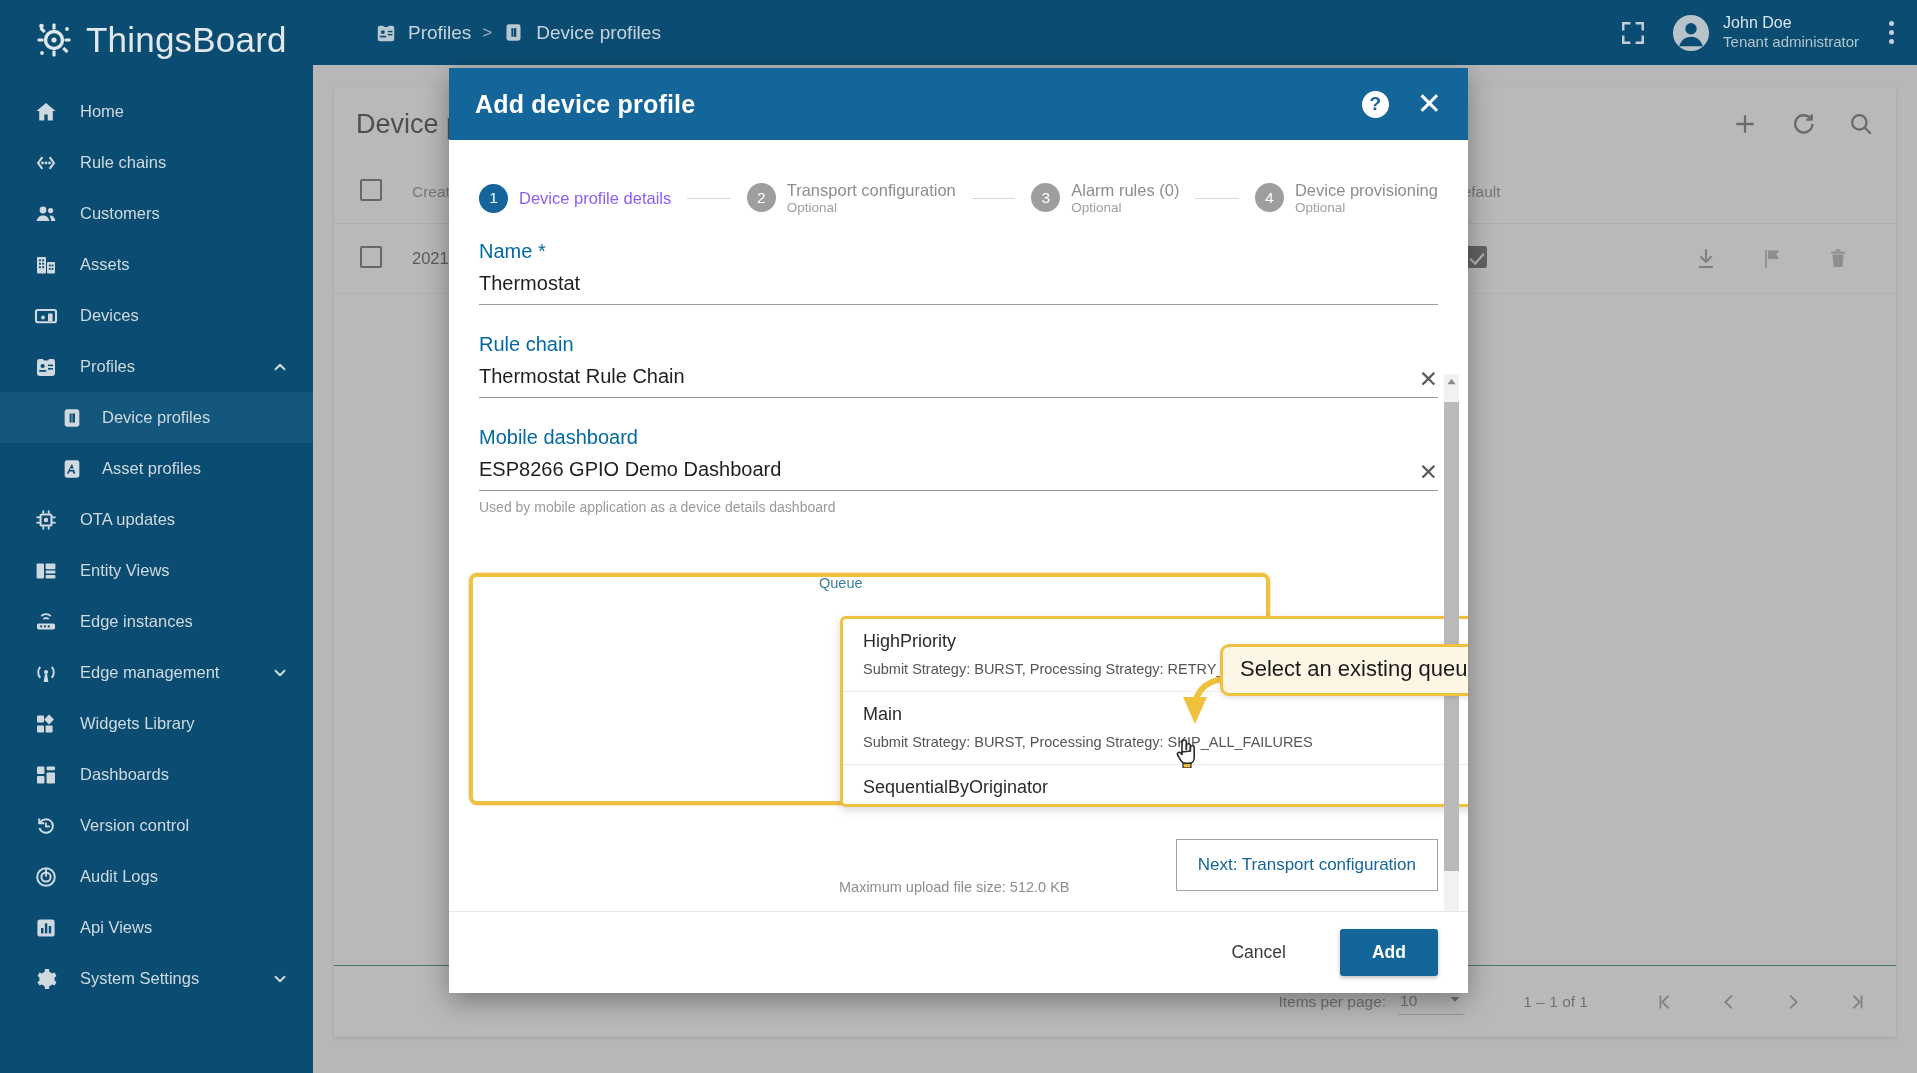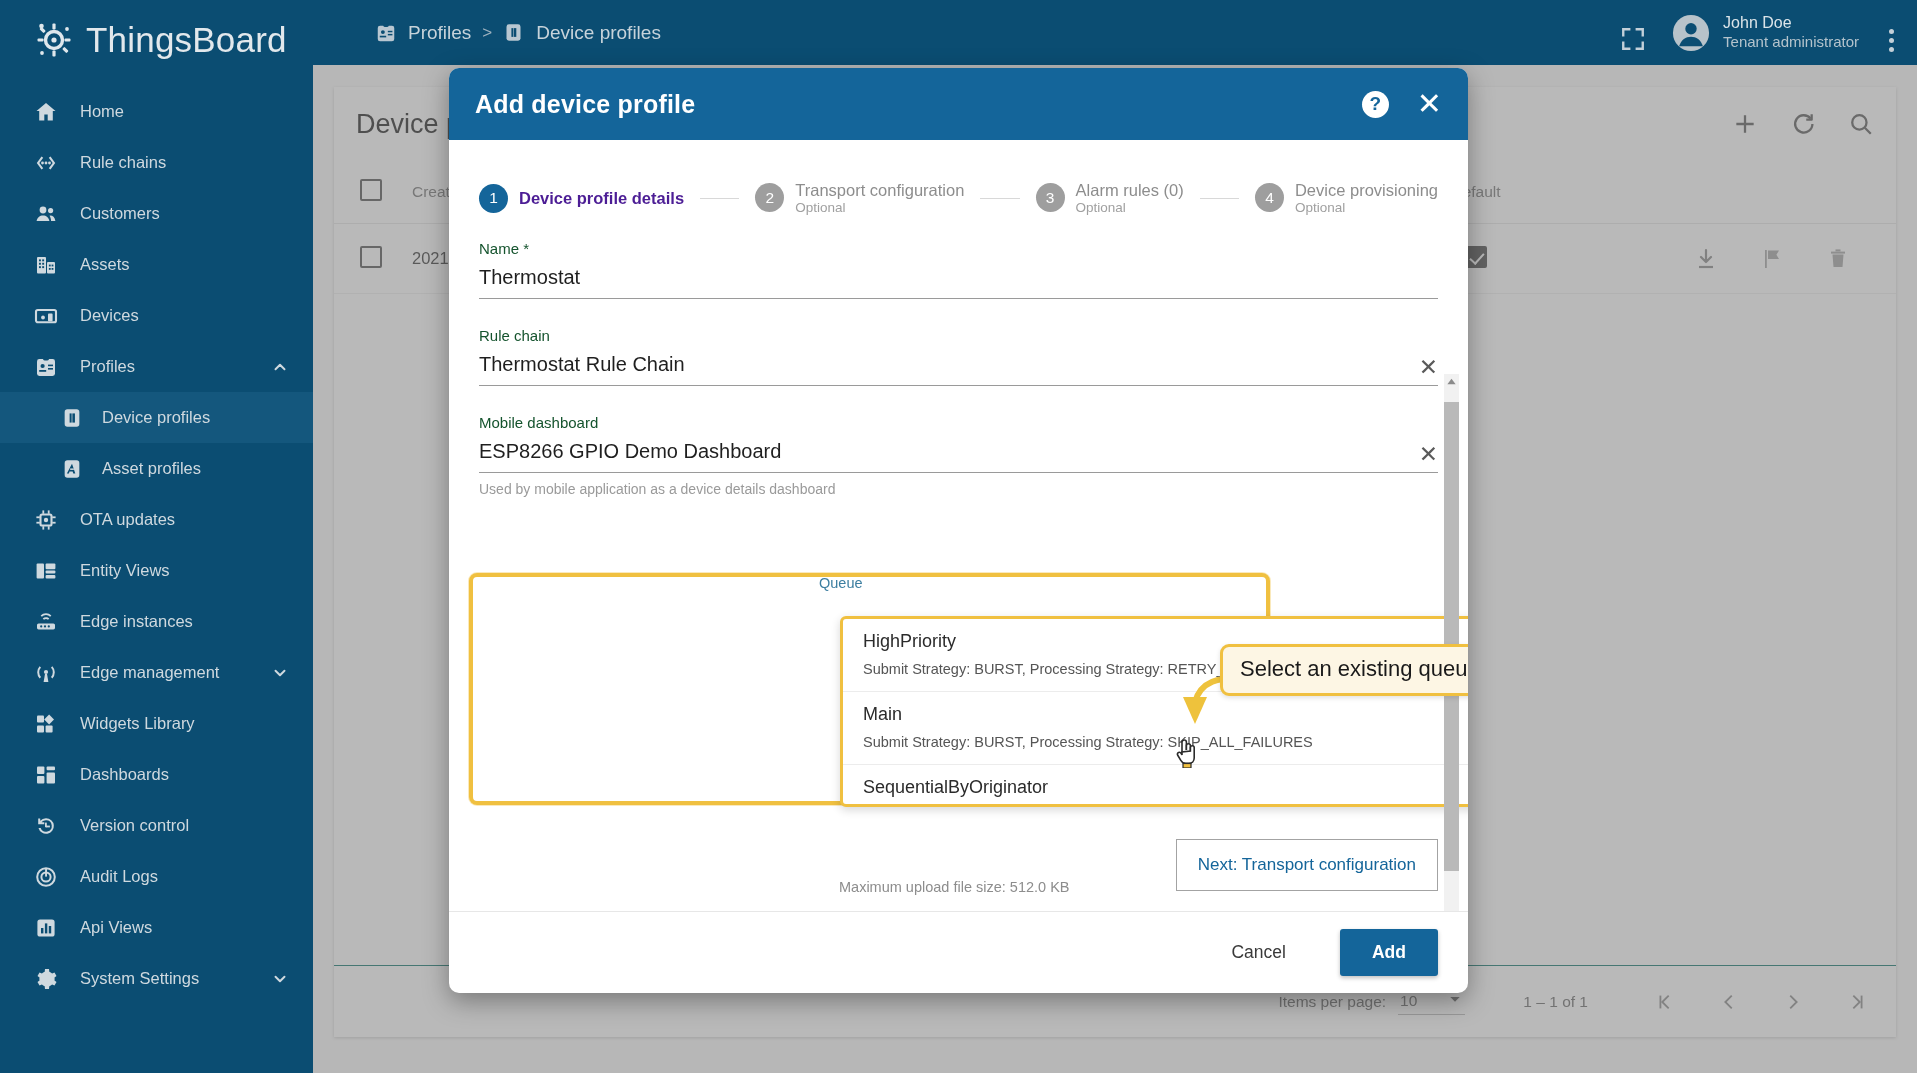--- a/index.html
+++ b/index.html
@@ -56,21 +56,21 @@
     color: #c7d3da;
   }
   .breadcrumb {
     display: flex; align-items: center; gap: 11px;
     margin-left: 62px; font-size: 19px;
   }
   .breadcrumb .crumb { display: flex; align-items: center; gap: 11px; }
   .breadcrumb .sep { font-size: 17px; color: #9fb3c0; }
   .bc-icon { width: 22px; height: 22px; display: inline-flex; }
   .topbar-right {
-    margin-left: auto; display: flex; align-items: flex-end; gap: 26px;
+    margin-left: auto; display: flex; align-items: center; gap: 26px;
     padding-right: 22px;
   }
   .fullscreen-btn { width: 26px; height: 26px; cursor: pointer; }
   .user-block { display: flex; align-items: center; gap: 13px; cursor: pointer; }
   .avatar { width: 38px; height: 38px; }
   .user-text { line-height: 1.25; }
   .user-name { font-size: 16px; color: #dbe4e9; }
   .user-role { font-size: 15px; color: #b4c3cc; }
   .kebab { width: 6px; display: flex; flex-direction: column; gap: 4px; cursor: pointer; margin-left: 4px; }
   .kebab i { width: 5px; height: 5px; border-radius: 50%; background: #c4d0d8; display: block; }
@@ -143,21 +143,20 @@
     position: absolute; inset: 0;
     background: rgba(120,120,120,.52);
   }
   .modal {
     position: absolute; left: 449px; top: 68px;
     width: 1019px; height: 925px;
     background: #fff;
     box-shadow: 0 8px 26px rgba(0,0,0,.35);
     display: flex; flex-direction: column;
     overflow: hidden;
-    border-radius: 10px;
   }
   .modal-head {
     height: 72px; background: #14659a; color: #fff;
     display: flex; align-items: center; padding: 0 26px;
     flex: 0 0 72px;
   }
   .modal-title { font-size: 25px; font-weight: bold; letter-spacing: .2px; }
   .modal-head-actions { margin-left: auto; display: flex; align-items: center; gap: 28px; }
   .help-btn {
     width: 27px; height: 27px; border-radius: 50%;
@@ -176,32 +175,32 @@
   .step { display: flex; align-items: center; gap: 11px; }
   .step-num {
     width: 29px; height: 29px; border-radius: 50%;
     background: #9e9e9e; color: #fff;
     display: flex; align-items: center; justify-content: center;
     font-size: 15.5px; flex: 0 0 29px;
   }
   .step.current .step-num { background: #14659a; }
   .step-text { line-height: 1.15; }
   .step-label { font-size: 16.5px; color: #8d8d8d; white-space: nowrap; }
-  .step.current .step-label { color: #4c1d95; font-weight: bold; }
+  .step.current .step-label { color: #8b5cf6; font-weight: normal; }
   .step-opt { font-size: 13.5px; color: #a0a0a0; }
   .step-line { flex: 1 1 auto; height: 1px; background: #d8d8d8; margin: 0 16px; min-width: 26px; }
 
   
   .modal-body {
     flex: 1 1 auto; position: relative;
     padding: 6px 30px 0 30px;
     overflow: hidden;
   }
   .field { margin-bottom: 28px; position: relative; }
-  .field-label { font-size: 15px; color: #14532d; margin-bottom: 9px; }
+  .field-label { font-size: 20px; color: #0369a1; margin-bottom: 9px; }
   .field-value-row {
     display: flex; align-items: flex-end;
     border-bottom: 1px solid #9a9a9a;
     padding-bottom: 9px;
   }
   .field-value { font-size: 20px; color: #1f1f1f; flex: 1 1 auto; }
   .clear-x { font-size: 23px; color: #5a5a5a; cursor: pointer; line-height: .8; }
   .field-hint { font-size: 14px; color: #9a9a9a; margin-top: 8px; }
 
   

